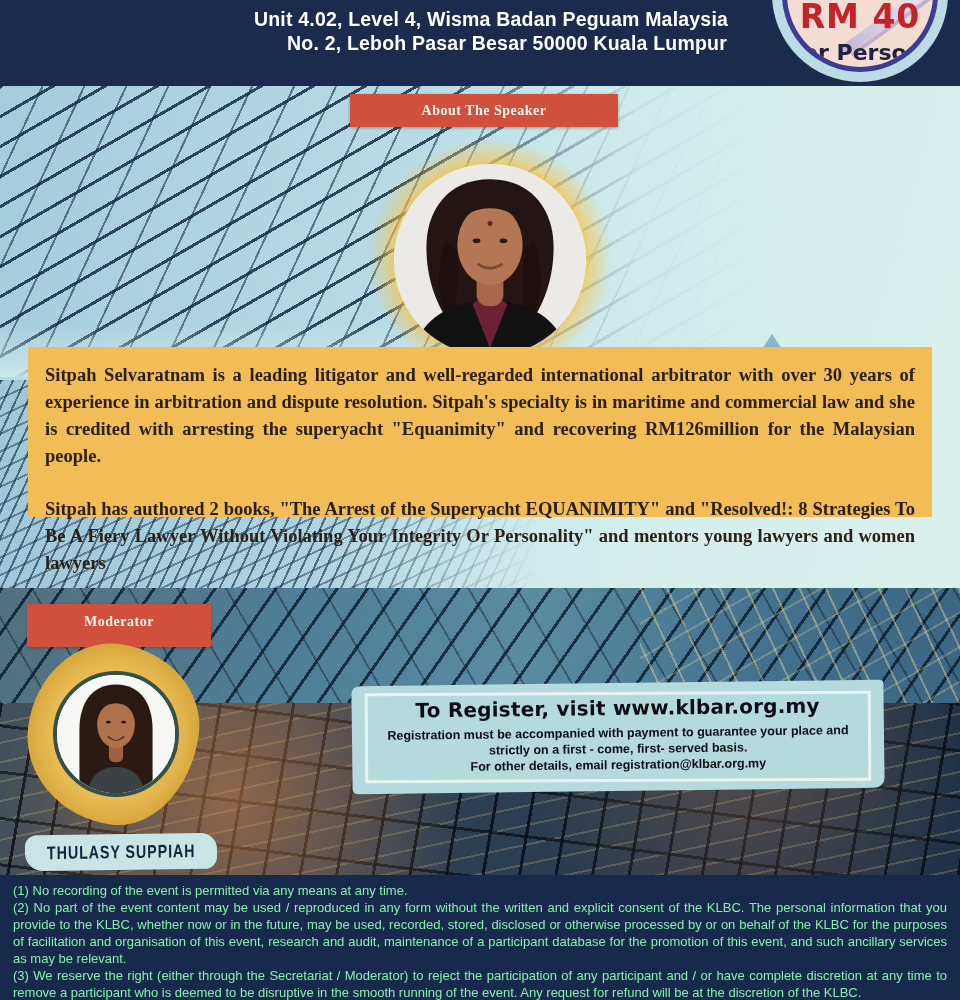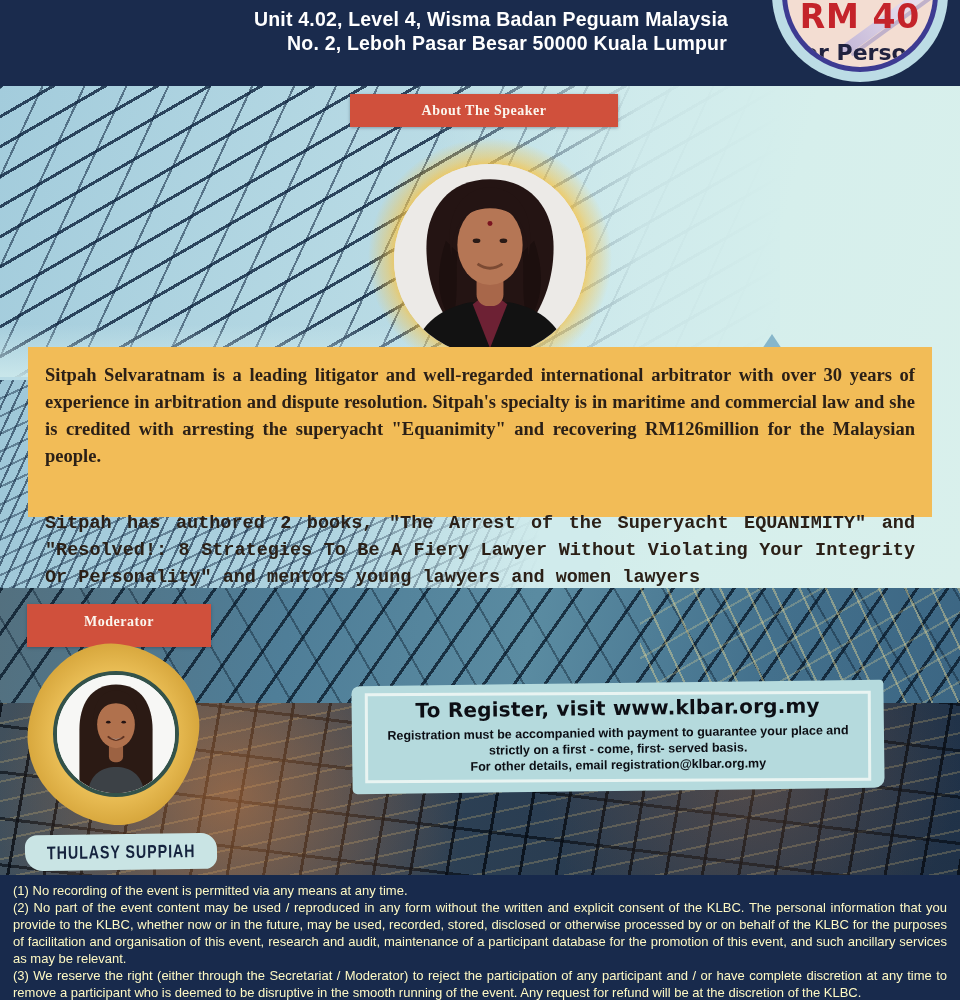--- a/index.html
+++ b/index.html
@@ -100,21 +100,21 @@
   .speaker-photo { position:absolute; left:394px; top:164px; width:192px; height:192px;
     border-radius:50%; overflow:hidden; background:#eceae7; z-index:4; }
   .speaker-photo svg, .moderator-photo svg { width:100%; height:100%; display:block; }
   
   .bio-box {
     position:absolute; left:28px; top:347px; width:904px; height:170px;
     background:#f2bc57; z-index:4; padding:15px 17px 0 17px;
     font-family:"Liberation Serif", serif; font-weight:bold; font-size:18.5px;
     line-height:27px; color:#2b2017; text-align:justify;
   }
-  .bio-box p + p { margin-top:40px;font-family:Liberation Mono, monospace; }
+  .bio-box p + p { margin-top:26px; }
   
   .moderator-blob {
     position:absolute; left:28px; top:644px; width:170px; height:180px; z-index:4;
     background:radial-gradient(closest-side,#eec561 0%,#e9bd55 70%,#d8a83e 100%);
     border-radius:47% 53% 44% 56% / 52% 44% 56% 48%; transform:rotate(8deg);
   }
   .moderator-photo {
     position:absolute; left:53px; top:671px; width:126px; height:126px; z-index:5;
     border-radius:50%; border:4px solid #33524a; overflow:hidden; background:#f7f7f5;
   }
@@ -135,21 +135,21 @@
   }
   .reg-frame { position:absolute; inset:9px 13px; border:3px solid #e9f4f2;
     transform:rotate(.4deg); pointer-events:none; }
   .reg-title { margin-top:13px; font-family:"DejaVu Sans", sans-serif;
     font-weight:bold; font-size:20px; letter-spacing:.2px; }
   .reg-line { font-weight:bold; font-size:12.5px; line-height:16px; }
   .reg-line.first { margin-top:5px; }
   
   .footer {
     position:absolute; left:0; top:875px; width:960px; height:125px; z-index:6;
-    background:#182a4c; color:#fef9c3; padding:7px 13px 0 13px;
+    background:#182a4c; color:#86efac; padding:7px 13px 0 13px;
     font-size:13px; line-height:17px;
   }
   .footer p { text-align:justify; }
 </style>
 </head>
 <body>
 
 <div class="poster">
 
   <div class="bg-sky"></div>

